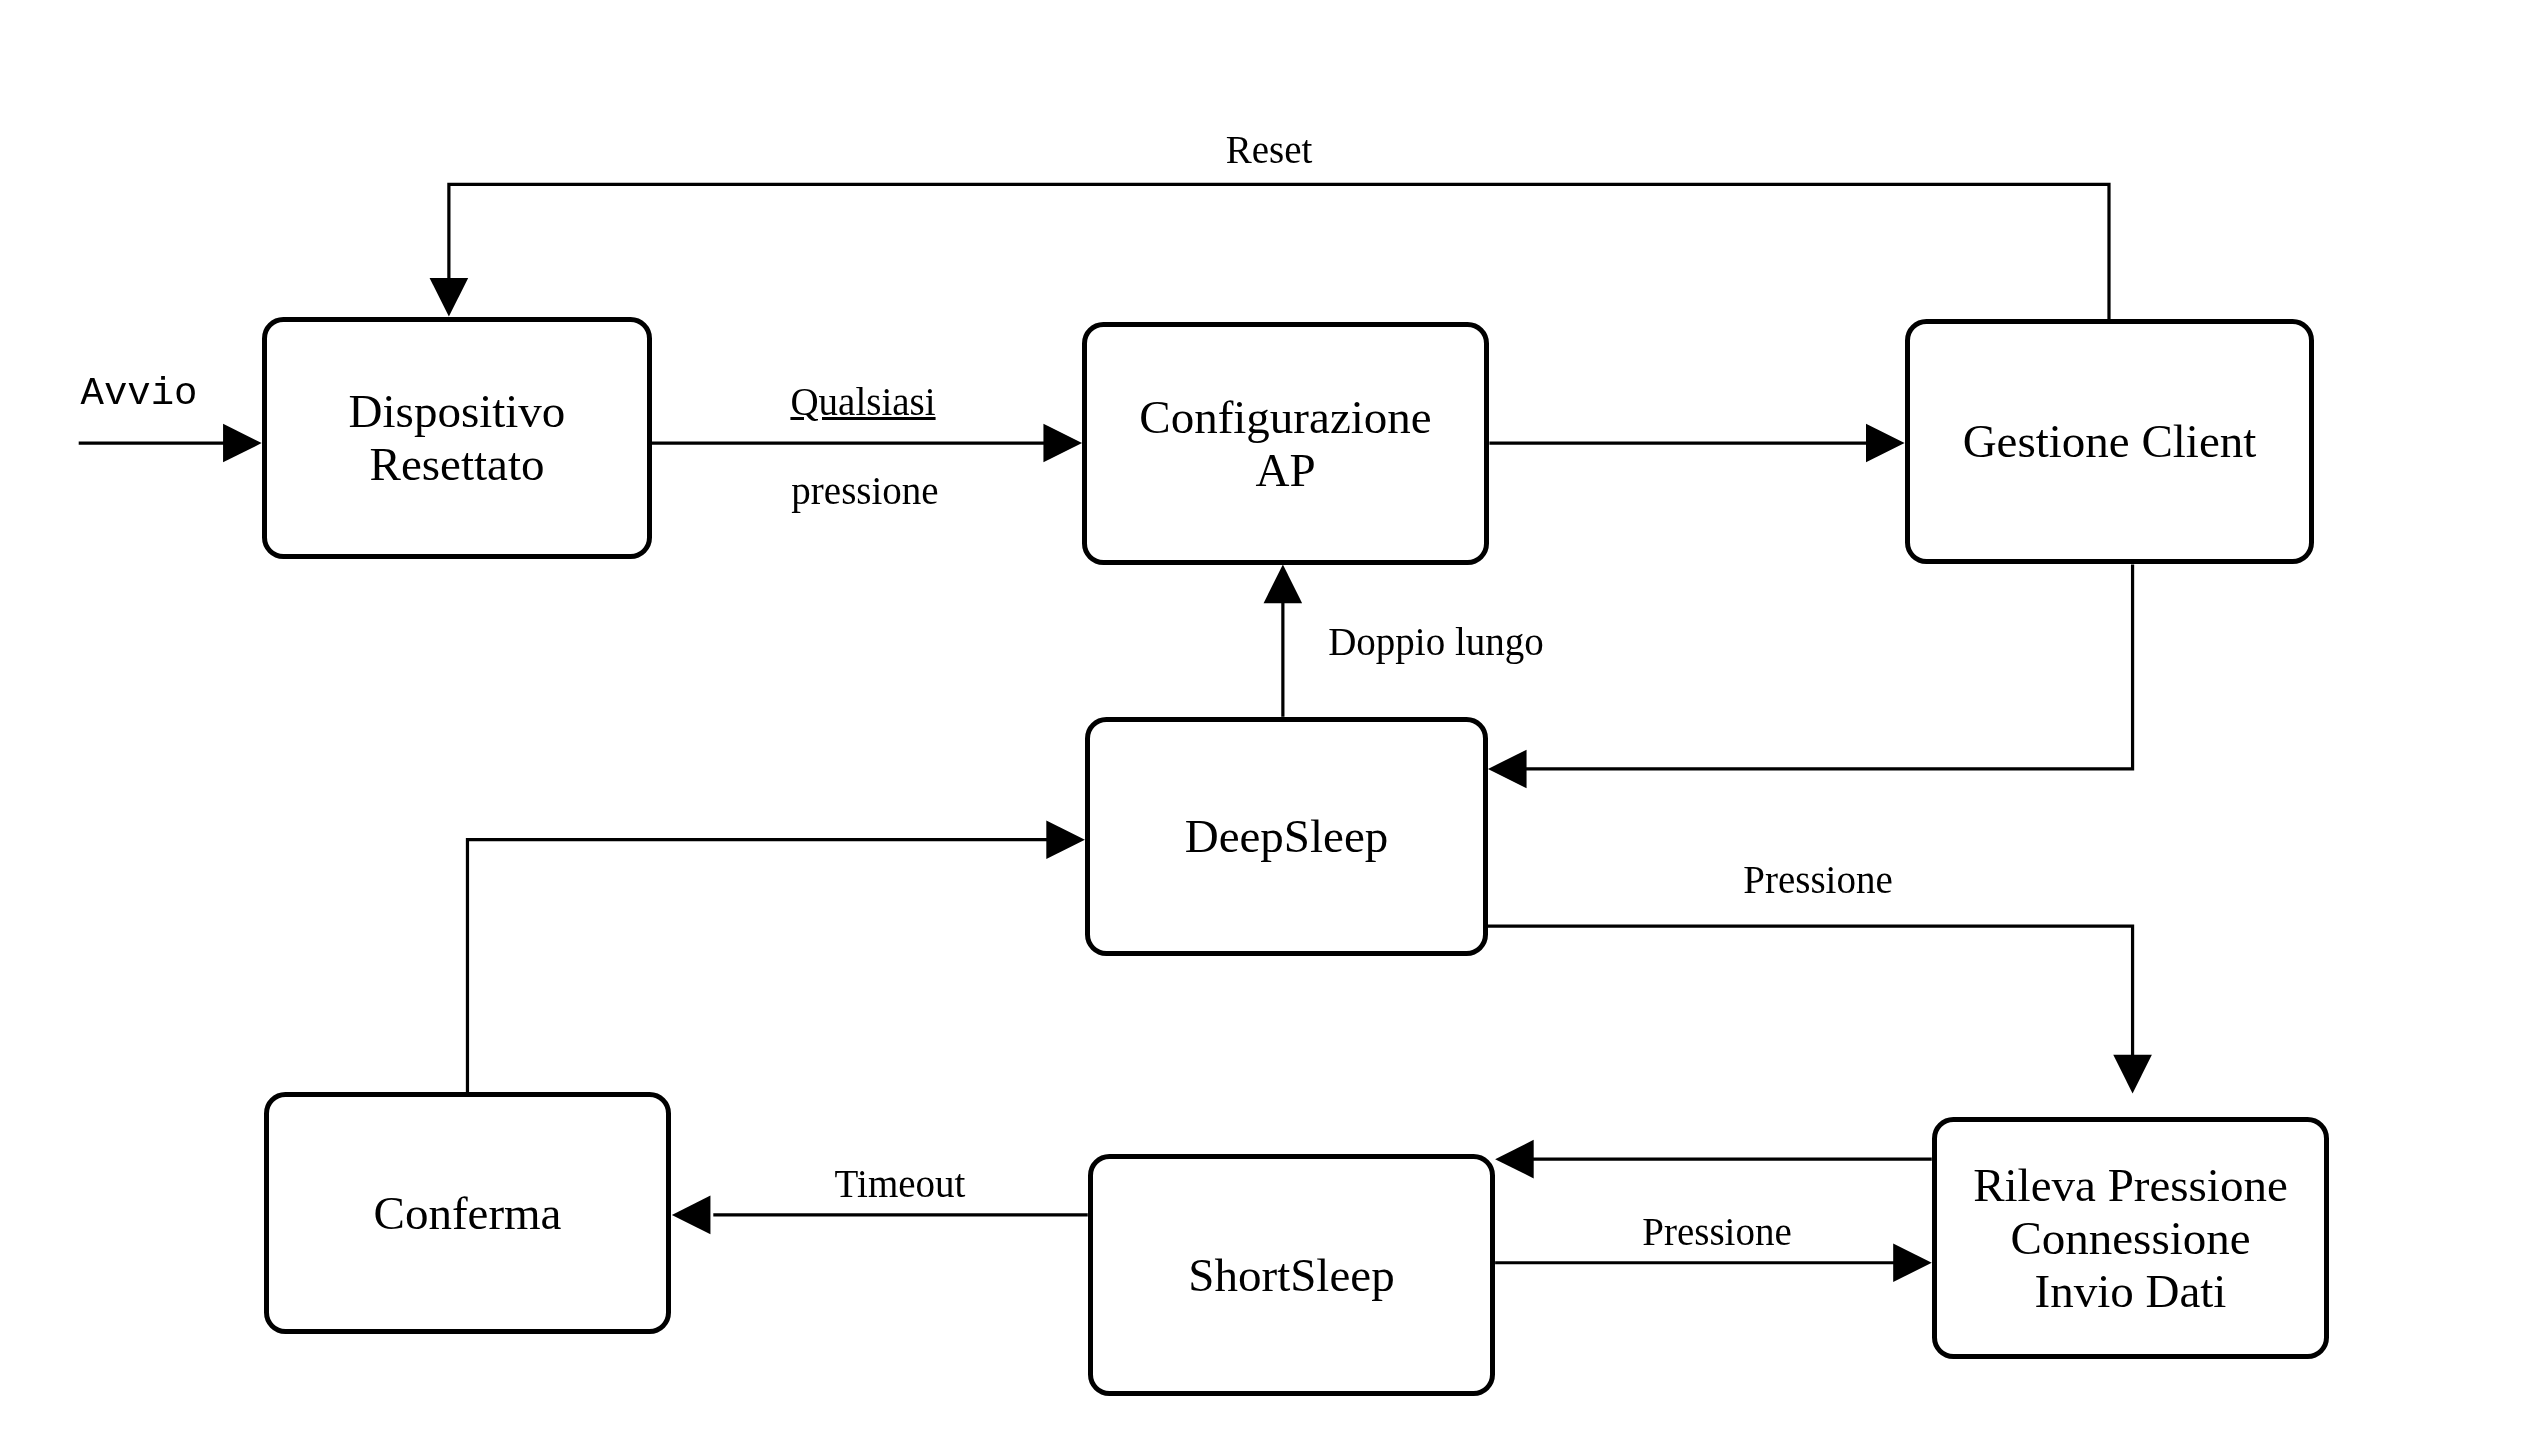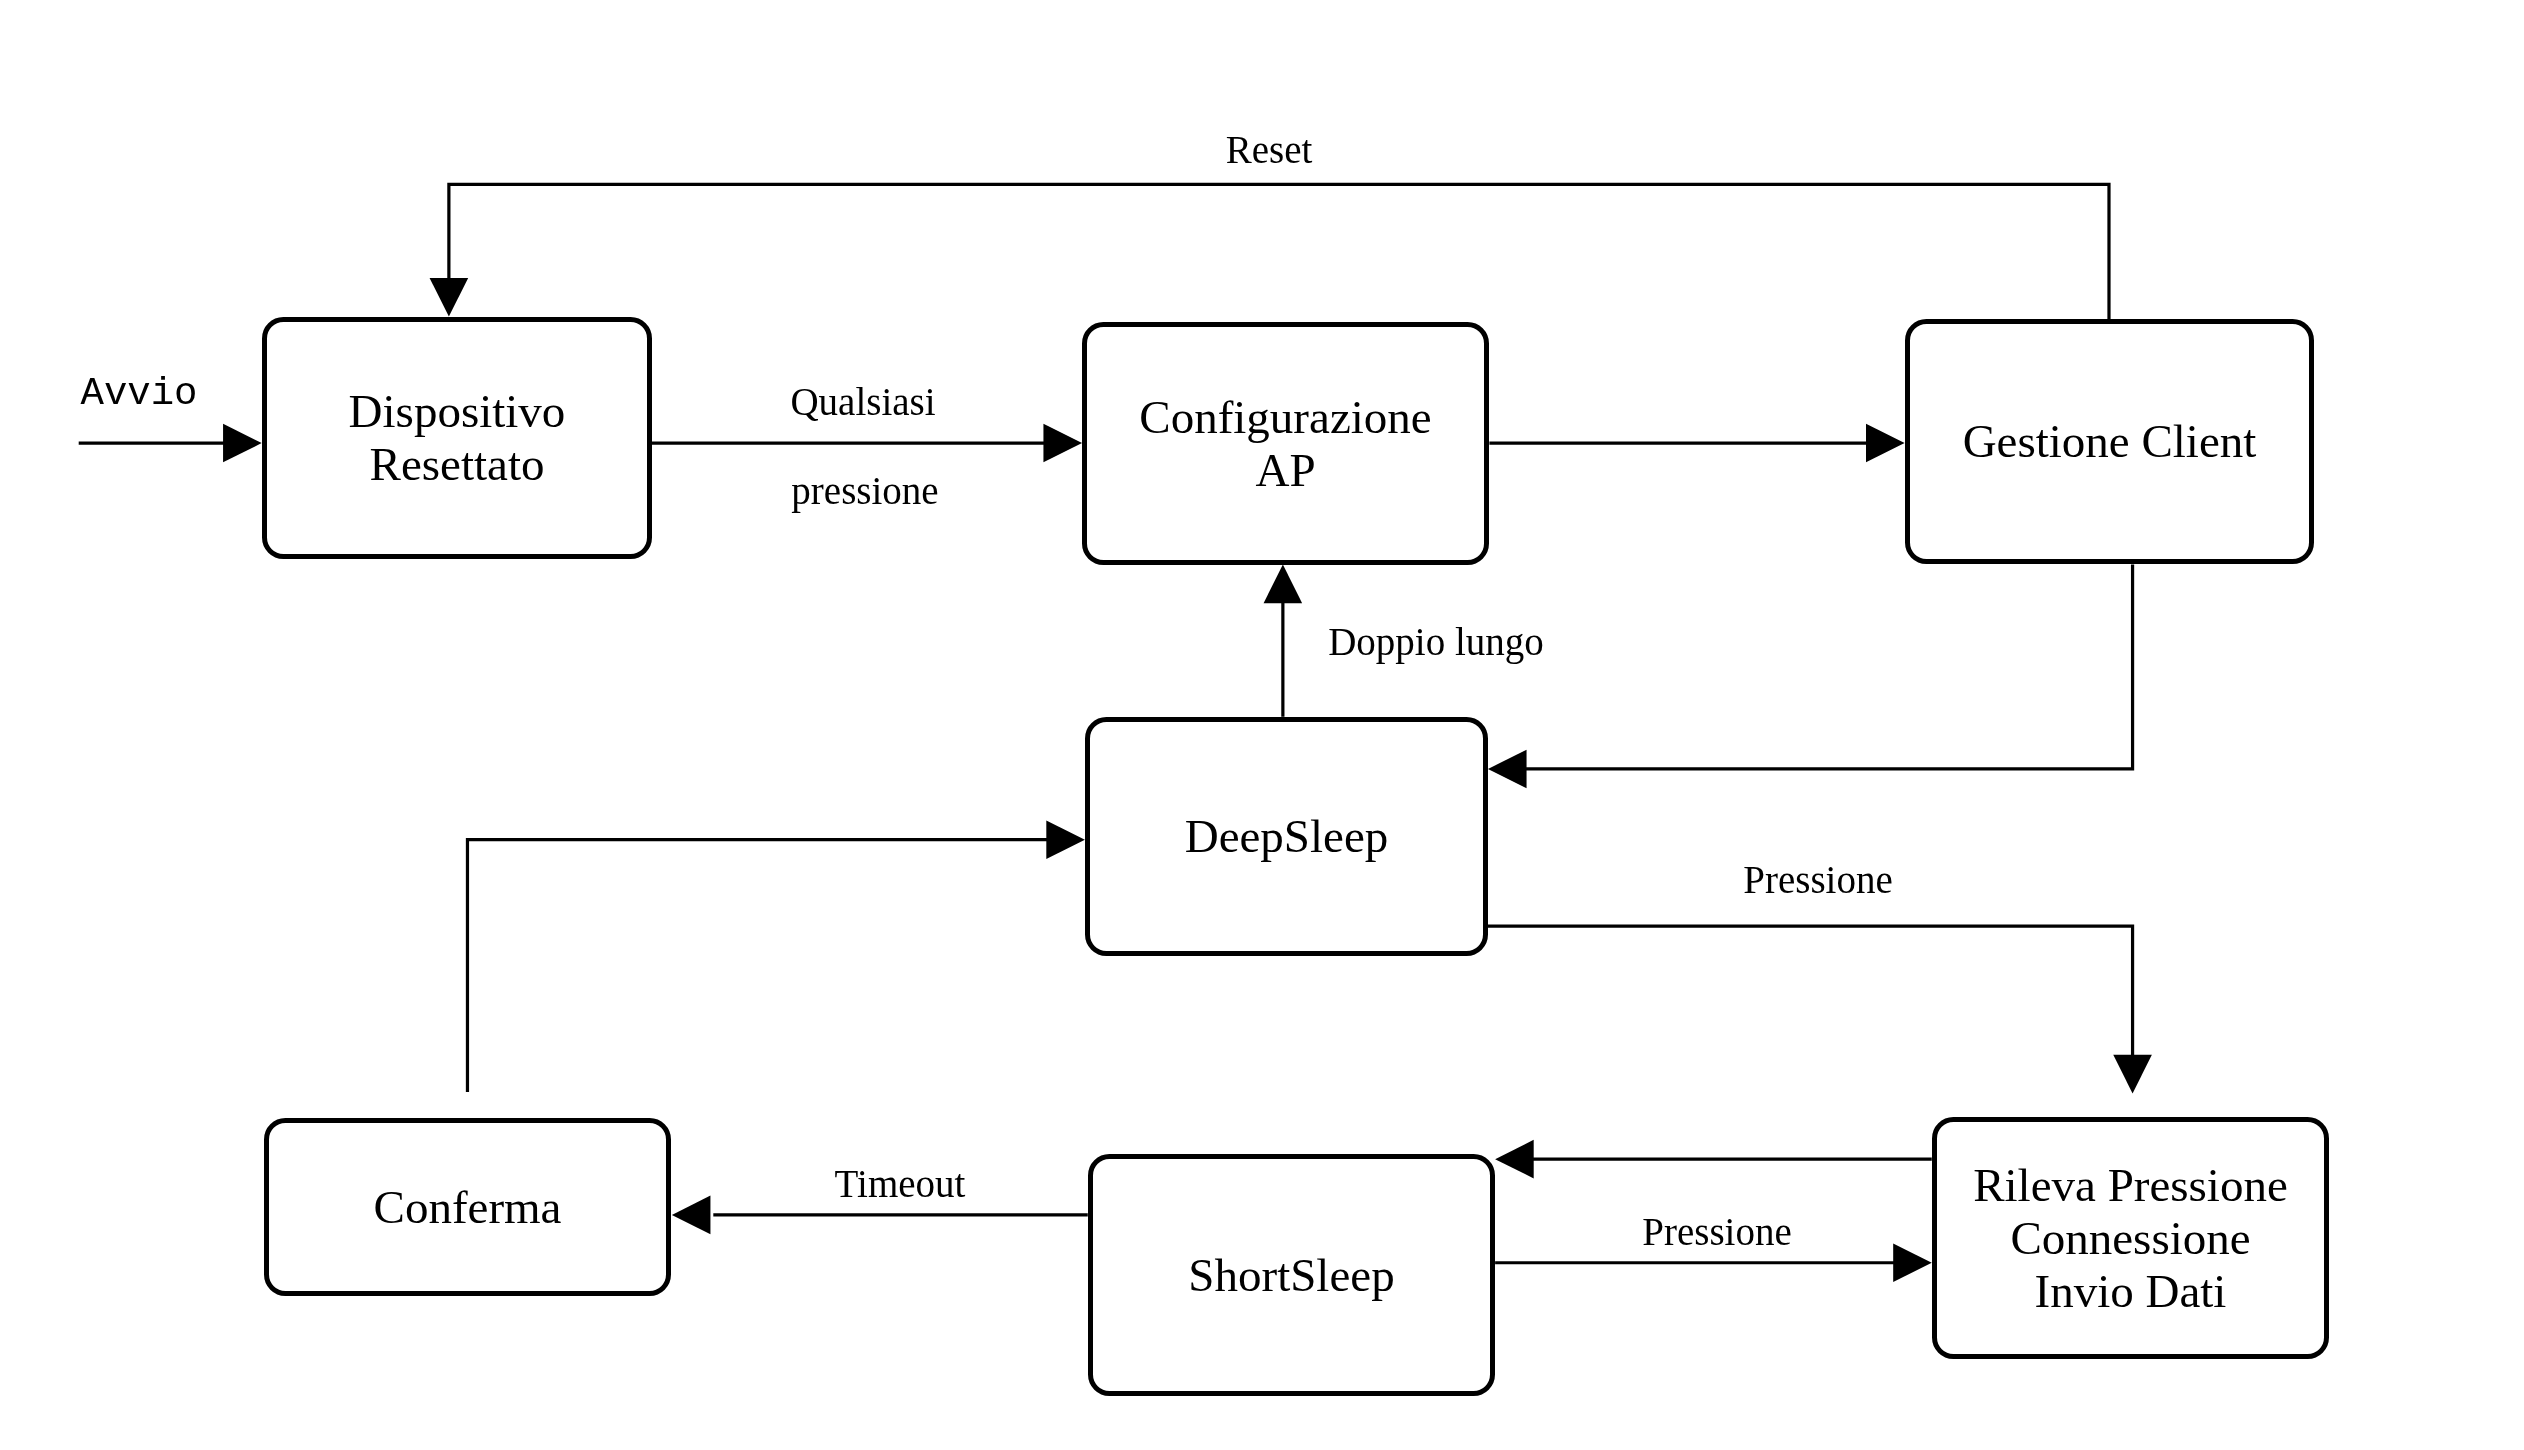--- a/index.html
+++ b/index.html
@@ -107,39 +107,39 @@
   </div>
 
   <div class="node" style="left:1085px; top:717px; width:403px; height:239px;">
     <div>DeepSleep</div>
   </div>
 
   <div class="node" style="left:1905px; top:319px; width:409px; height:245px;">
     <div>Gestione Client</div>
   </div>
 
-  <div class="node" style="left:264px; top:1118px; width:407px; height:178px;">
+  <div class="node" style="left:264px; top:1092px; width:407px; height:242px;">
     <div>Conferma</div>
   </div>
 
   <div class="node" style="left:1088px; top:1154px; width:407px; height:242px;text-align:right;">
     <div>ShortSleep</div>
   </div>
 
   <div class="node" style="left:1932px; top:1093px; width:397px; height:242px;margin-top:24px;">
     <div>Rileva Pressione</div>
     <div>Connessione</div>
     <div>Invio Dati</div>
   </div>
 
   <div class="elabel" style="left:139px; top:394px;font-family:Liberation Mono, monospace;">Avvio</div>
 
   <div class="elabel" style="left:1269px; top:150px;">Reset</div>
 
-  <div class="elabel" style="left:863px; top:402px;">Qualsiasi</div>
+  <div class="elabel" style="left:863px; top:402px;text-decoration:underline;">Qualsiasi</div>
 
   <div class="elabel" style="left:865px; top:491px;">pressione</div>
 
   <div class="elabel" style="left:1436px; top:642px;">Doppio lungo</div>
 
   <div class="elabel" style="left:1818px; top:880px;">Pressione</div>
 
   <div class="elabel" style="left:900px; top:1168px;margin-top:16px;">Timeout</div>
 
   <div class="elabel" style="left:1717px; top:1232px;">Pressione</div>

